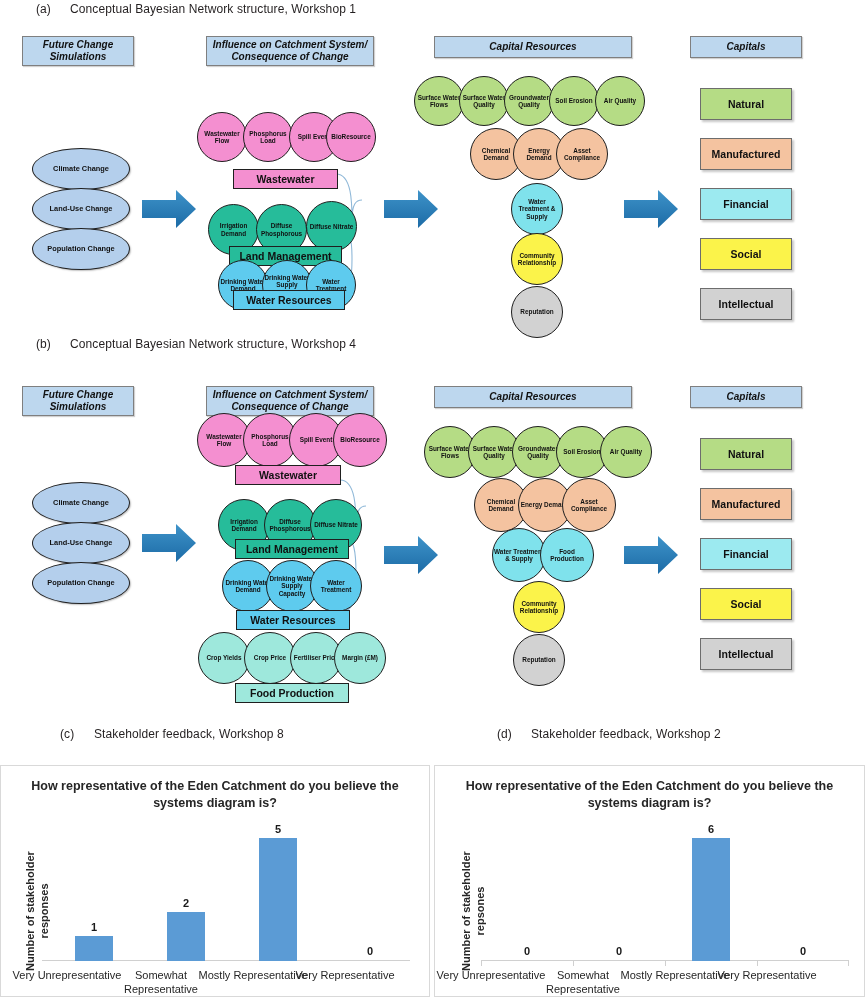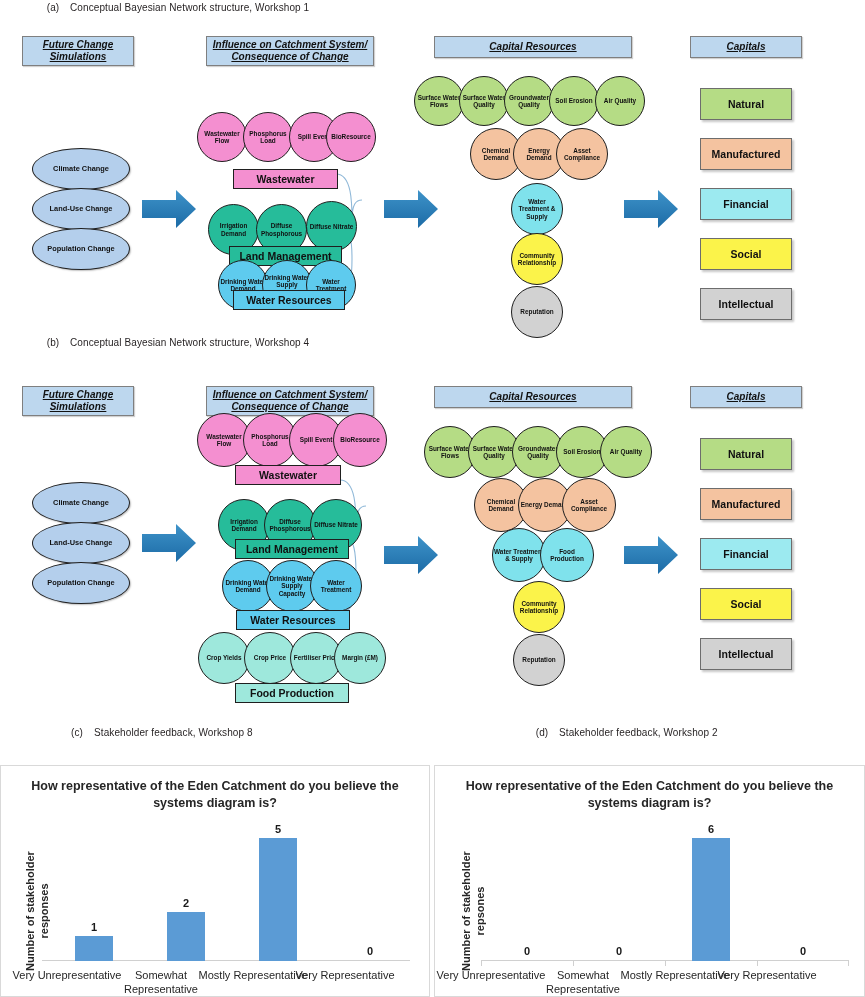--- a/index.html
+++ b/index.html
@@ -9,46 +9,44 @@
   }
   body {
     width: 865px;
     height: 997px;
     position: relative;
     font-family: "Liberation Sans", sans-serif;
     overflow: hidden;
   }
   .panel-caption {
     position: absolute;
-    font-size: 10px;
+    font-size: 12px;
     color: #231f20;
     white-space: nowrap;
     letter-spacing: 0.1px;
-    text-align: center;
   }
   .caption-letter { display:inline-block; width:34px; }
 
   
   .diagram { position: absolute; }
   .hdr {
     position: absolute;
     background: #bdd7ee;
     border: 1px solid #7f7f7f;
     box-sizing: border-box;
     font-style: italic;
     font-weight: bold;
     font-size: 10px;
     color: #111;
     display: flex;
     align-items: center;
     justify-content: center;
     text-align: center;
     line-height: 1.25;
     box-shadow: 1px 1px 1px rgba(0,0,0,0.18);
-    text-decoration: underline;
   }
   .ellipse {
     position: absolute;
     background: #b4cfec;
     border: 1.3px solid #1f1f1f;
     border-radius: 50%;
     display: flex;
     align-items: center;
     justify-content: center;
     text-align: center;
@@ -311,21 +309,21 @@
   <div class="capbox" style="left:700px; top:60px; width:92px; height:32px; background:#b5dc85;">Natural</div>
   <div class="capbox" style="left:700px; top:110px; width:92px; height:32px; background:#f4c3a0;">Manufactured</div>
   <div class="capbox" style="left:700px; top:160px; width:92px; height:32px; background:#9ceaf0;">Financial</div>
   <div class="capbox" style="left:700px; top:210px; width:92px; height:32px; background:#fbf34a;">Social</div>
   <div class="capbox" style="left:700px; top:260px; width:92px; height:32px; background:#d2d2d2;">Intellectual</div>
 </div>
 
 <div class="panel-caption" style="left:60px; top:727px;">
   <span class="caption-letter">(c)</span><span>Stakeholder feedback, Workshop 8</span>
 </div>
-<div class="panel-caption" style="left:497px; top:727px;margin-left:28px;">
+<div class="panel-caption" style="left:497px; top:727px;">
   <span class="caption-letter">(d)</span><span>Stakeholder feedback, Workshop 2</span>
 </div>
 
 <div class="chart-card" style="left:0px; top:765px; width:430px; height:232px;">
   <div class="chart-title">How representative of the Eden Catchment do you believe the systems diagram is?</div>
   <div class="y-axis-label" style="left:22px; top:215px; width:140px;">Number of stakeholder responses</div>
 
   <div class="plot" style="left:41px; top:45px; width:368px; height:150px;">
     <div class="axis-line" style="left:0; bottom:0; width:368px;"></div>
 

